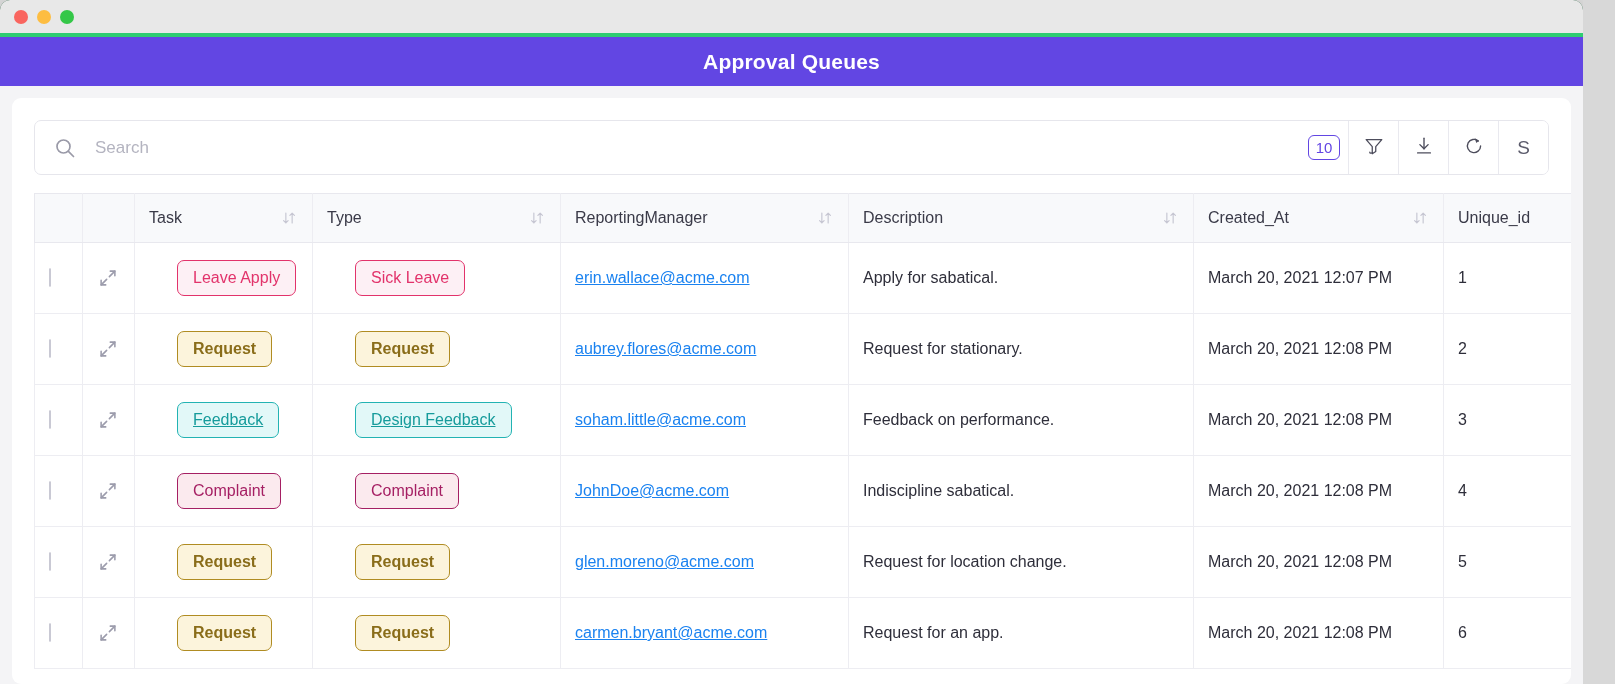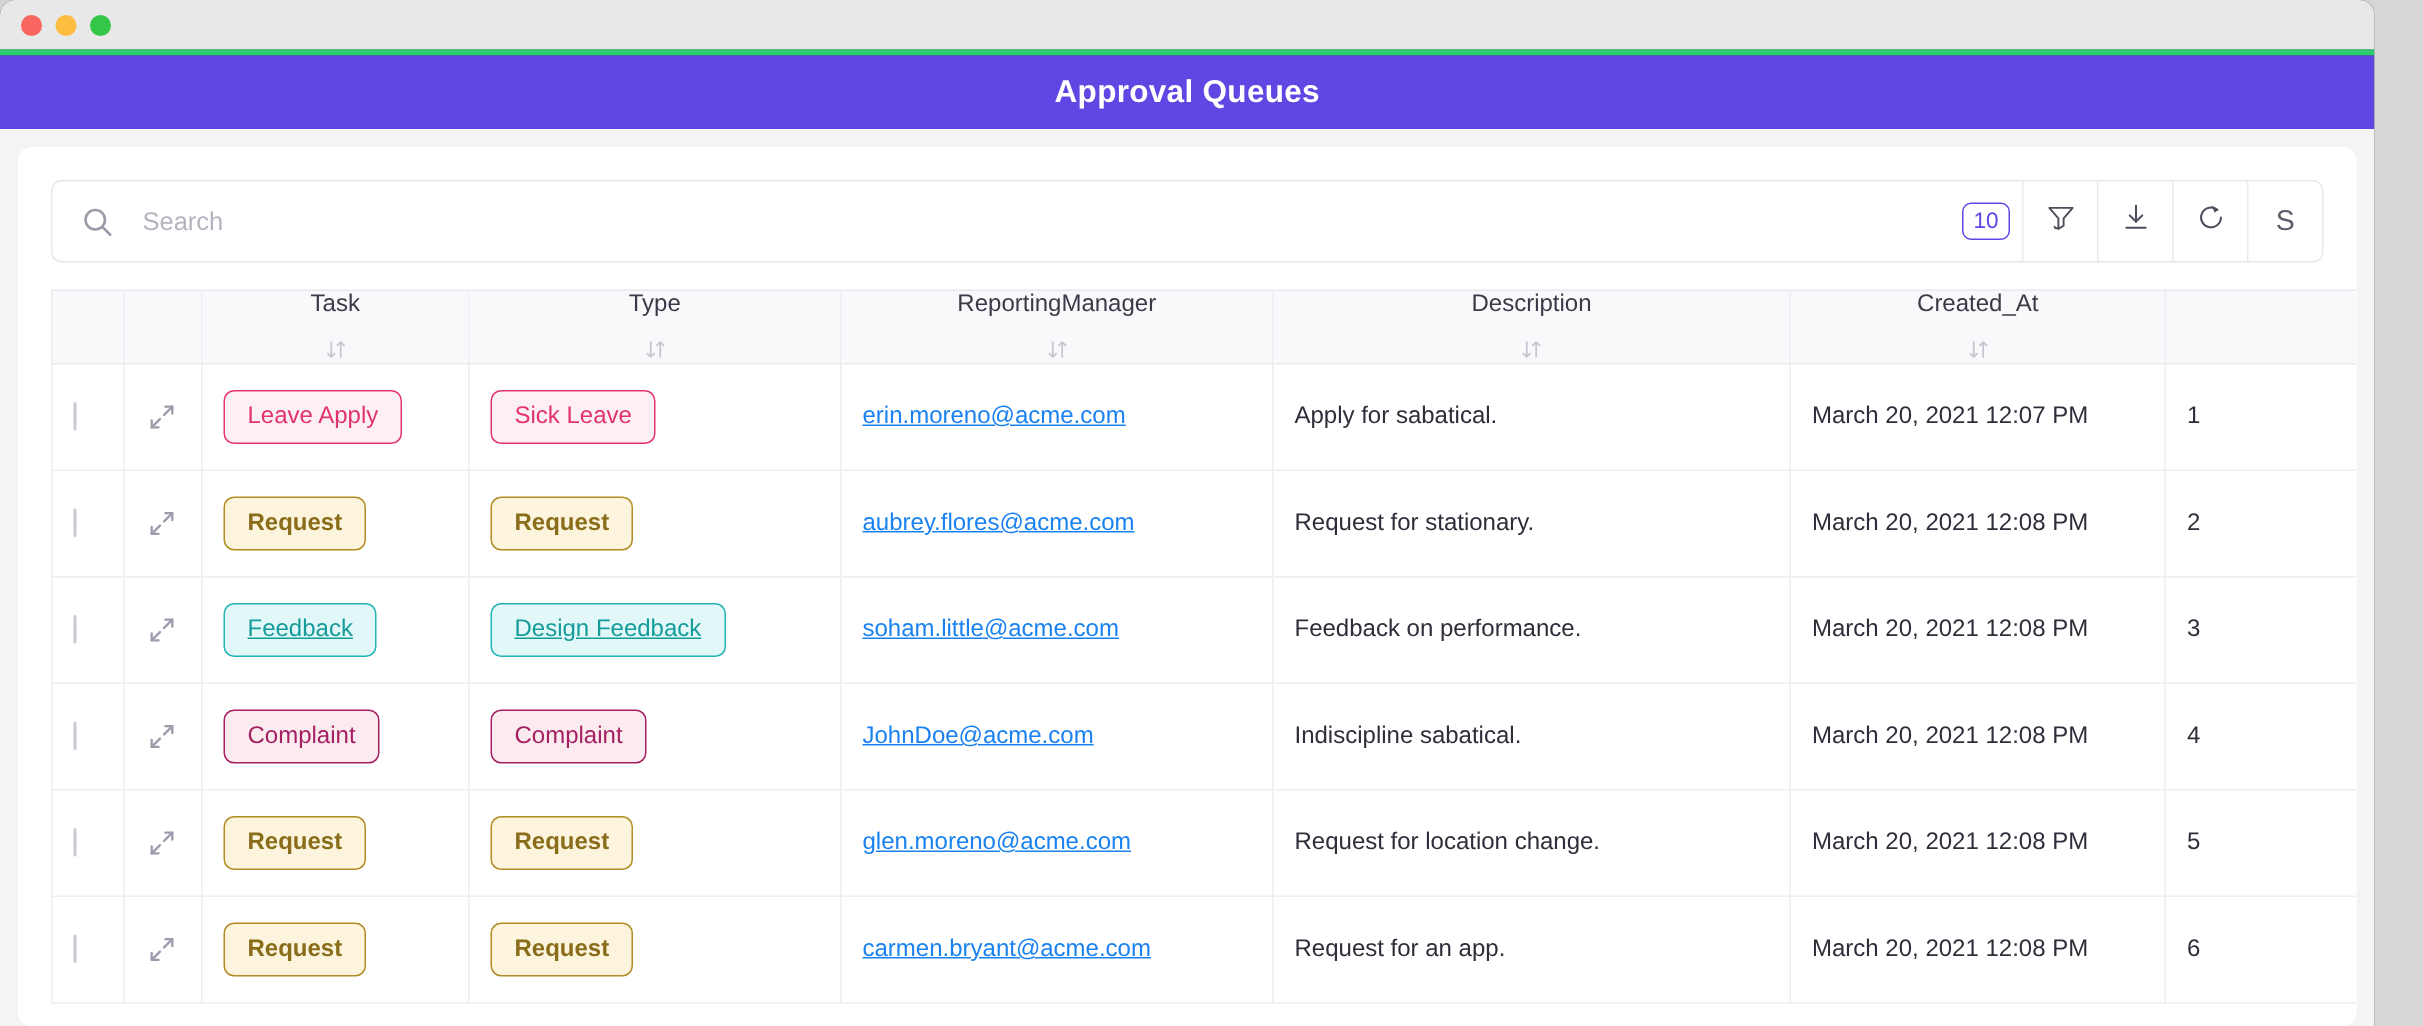--- a/index.html
+++ b/index.html
@@ -83,21 +83,21 @@
     background: #f8f9fb;
     border-top: 1px solid #e8e8ee;
     border-bottom: 1px solid #e8e8ee;
     border-right: 1px solid #ededf2;
     height: 49px; padding: 0 14px;
     font-size: 16px; font-weight: normal; color: #3a3a48;
     text-align: left; vertical-align: middle;
     white-space: nowrap; overflow: hidden;
   }
   thead th:first-child { border-left: 1px solid #e8e8ee; }
-  .th-inner { display: flex; align-items: center; justify-content: space-between; gap: 12px; flex-direction: column; }
+  .th-inner { display: flex; align-items: center; justify-content: space-between; gap: 12px; }
   .sort-icon { color: #c6c6d2; flex: none; display: flex; }
   tbody td {
     border-bottom: 1px solid #ededf2;
     border-right: 1px solid #ededf2;
     height: 71px; padding: 0 14px;
     font-size: 16px; color: #2e2e3a; vertical-align: middle;
     white-space: nowrap; overflow: hidden;
   }
   tbody td:first-child { border-left: 1px solid #ededf2; }
   .col-check { width: 48px; }
@@ -109,21 +109,21 @@
   .col-date  { width: 250px; }
   .col-uid   { width: 346px; }
   .checkbox {
     width: 26px; height: 26px; border: 1.4px solid #c9c9d4;
     border-radius: 7px; background: #fff; cursor: pointer;
   }
   .expand-icon { color: #9c9cac; cursor: pointer; display: flex; }
   .badge {
     display: inline-block; border-radius: 7px;
     padding: 9px 15px; font-size: 16px; line-height: 1;
-    border: 1.4px solid; cursor: default; white-space: nowrap;
+    border: 1.4px solid; cursor: default; white-space: nowrap; margin-left: 28px;
   }
   .badge.pink    { color: #e2336b; border-color: #e2336b; background: #fdf0f5; }
   .badge.amber   { color: #8a6d1a; border-color: #b08c22; background: #fcf4dc; font-weight: bold; }
   .badge.teal    { color: #169b9b; border-color: #22b3b3; background: #e2f8f8; text-decoration: underline; }
   .badge.magenta { color: #a51f63; border-color: #a51f63; background: #fbeaee; text-align: center; }
   .link { color: #1a82f0; text-decoration: underline; cursor: pointer; }
   .page-edge {
     position: absolute; left: 1583px; top: 0; width: 32px; height: 684px;
     background: #d8d8d8;
   }
@@ -282,21 +282,21 @@
                     <svg width="22" height="22" viewBox="0 0 24 24" fill="none" stroke="currentColor" stroke-width="1.7" stroke-linecap="round" stroke-linejoin="round">
                       <polyline points="14.5,4.5 19.5,4.5 19.5,9.5"></polyline>
                       <line x1="19.5" y1="4.5" x2="13.5" y2="10.5"></line>
                       <polyline points="9.5,19.5 4.5,19.5 4.5,14.5"></polyline>
                       <line x1="4.5" y1="19.5" x2="10.5" y2="13.5"></line>
                     </svg>
                   </span>
                 </td>
                 <td><span class="badge pink">Leave Apply</span></td>
                 <td><span class="badge pink">Sick Leave</span></td>
-                <td><span class="link">erin.moreno@acme.com</span></td>
+                <td><span class="link">erin.wallace@acme.com</span></td>
                 <td>Apply for sabatical.</td>
                 <td>March 20, 2021 12:07 PM</td>
                 <td>1</td>
               </tr>
               <tr>
                 <td><span class="checkbox"></span></td>
                 <td>
                   <span class="expand-icon">
                     <svg width="22" height="22" viewBox="0 0 24 24" fill="none" stroke="currentColor" stroke-width="1.7" stroke-linecap="round" stroke-linejoin="round">
                       <polyline points="14.5,4.5 19.5,4.5 19.5,9.5"></polyline>

